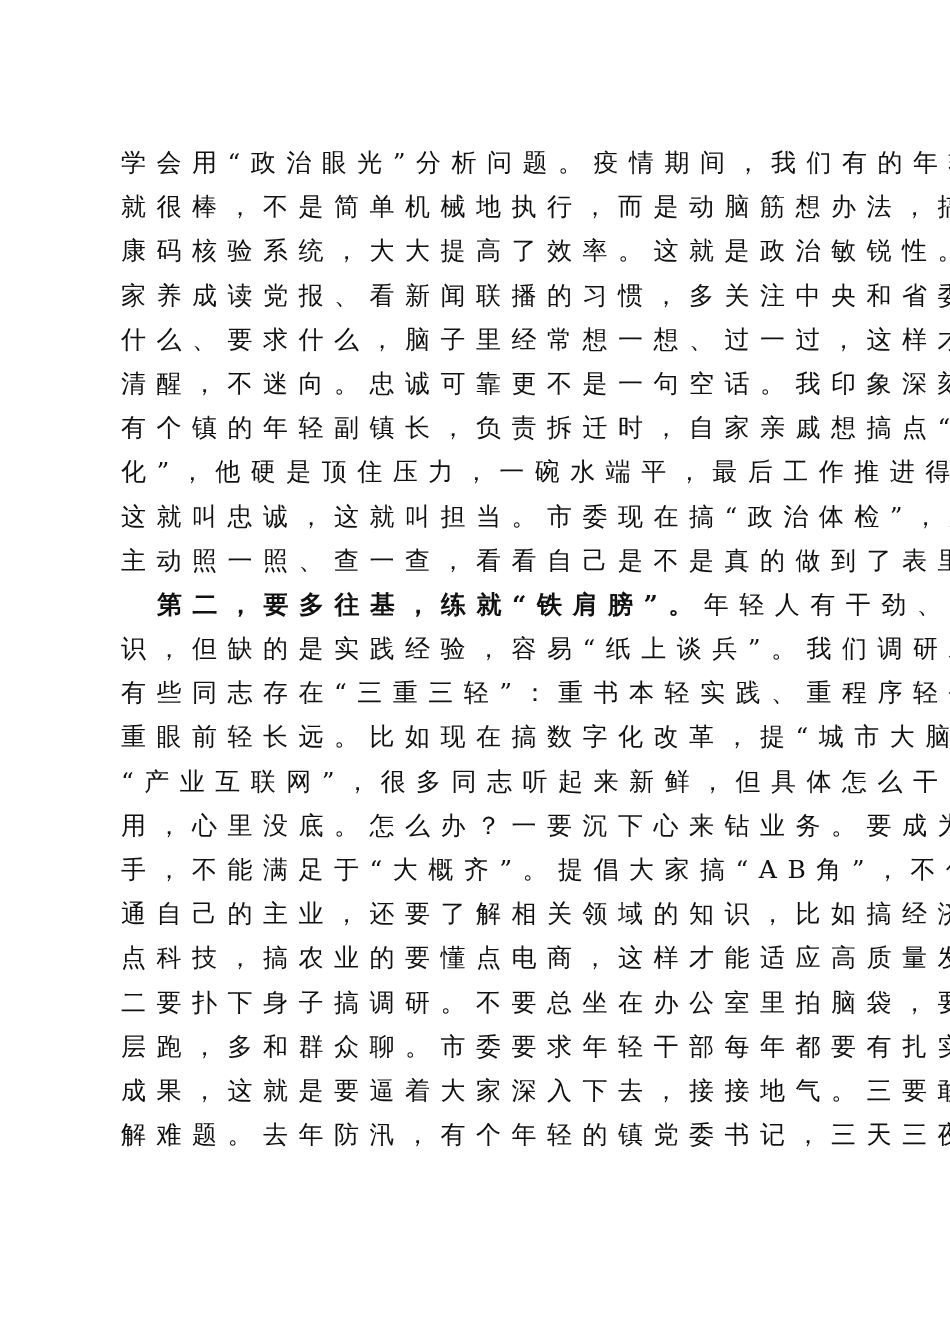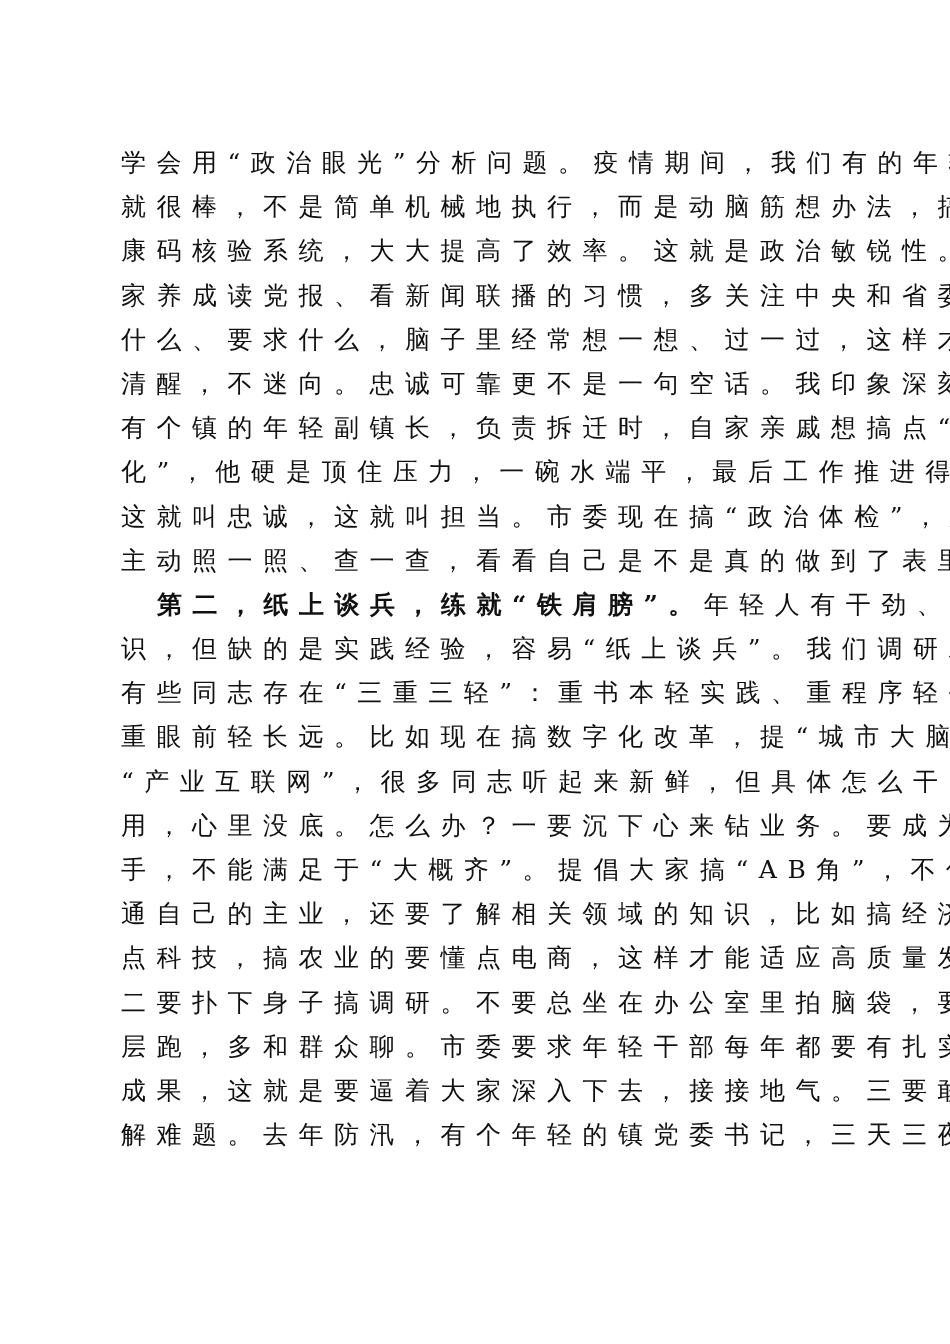--- a/index.html
+++ b/index.html
@@ -25,21 +25,21 @@
       <div class="line">康码核验系统，大大提高了效率。这就是政治敏锐性。建议大</div>
       <div class="line">家养成读党报、看新闻联播的习惯，多关注中央和省委在强调</div>
       <div class="line">什么、要求什么，脑子里经常想一想、过一过，这样才能保持</div>
       <div class="line">清醒，不迷向。忠诚可靠更不是一句空话。我印象深刻的是，</div>
       <div class="line">有个镇的年轻副镇长，负责拆迁时，自家亲戚想搞点“特殊</div>
       <div class="line">化”，他硬是顶住压力，一碗水端平，最后工作推进得挺顺利。</div>
       <div class="line">这就叫忠诚，这就叫担当。市委现在搞“政治体检”，大家要</div>
       <div class="line">主动照一照、查一查，看看自己是不是真的做到了表里如一。</div>
     </div>
     <div>
-      <div class="line indent"><span class="heading-run">第二，纸上谈兵，练就“铁肩膀”。</span><span>年轻人有干劲、有知</span></div>
+      <div class="line indent"><span class="heading-run">第二，要多往基，练就“铁肩膀”。</span><span>年轻人有干劲、有知</span></div>
       <div class="line">识，但缺的是实践经验，容易“纸上谈兵”。我们调研发现，</div>
       <div class="line">有些同志存在“三重三轻”：重书本轻实践、重程序轻创新、</div>
       <div class="line">重眼前轻长远。比如现在搞数字化改革，提“城市大脑”、</div>
       <div class="line">“产业互联网”，很多同志听起来新鲜，但具体怎么干、怎么</div>
       <div class="line">用，心里没底。怎么办？一要沉下心来钻业务。要成为行家里</div>
       <div class="line">手，不能满足于“大概齐”。提倡大家搞“AB角”，不仅要精</div>
       <div class="line">通自己的主业，还要了解相关领域的知识，比如搞经济的要懂</div>
       <div class="line">点科技，搞农业的要懂点电商，这样才能适应高质量发展要求。</div>
       <div class="line">二要扑下身子搞调研。不要总坐在办公室里拍脑袋，要多往基</div>
       <div class="line">层跑，多和群众聊。市委要求年轻干部每年都要有扎实的调研</div>

